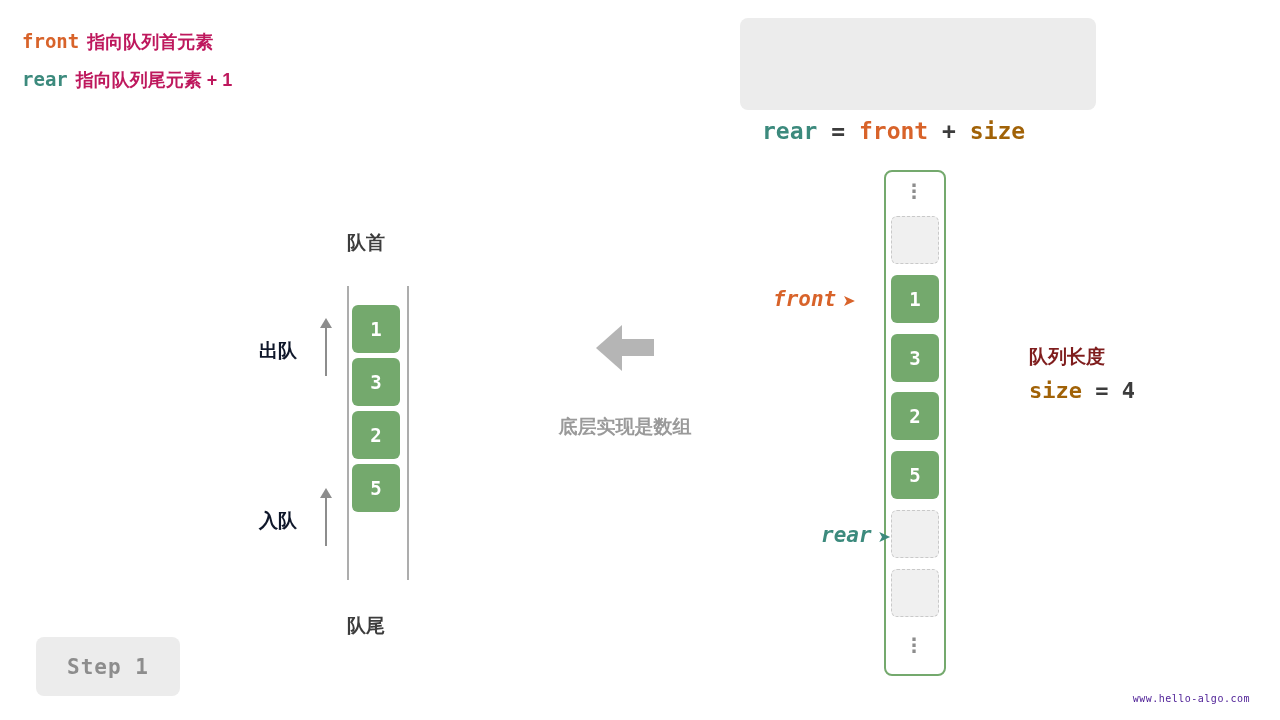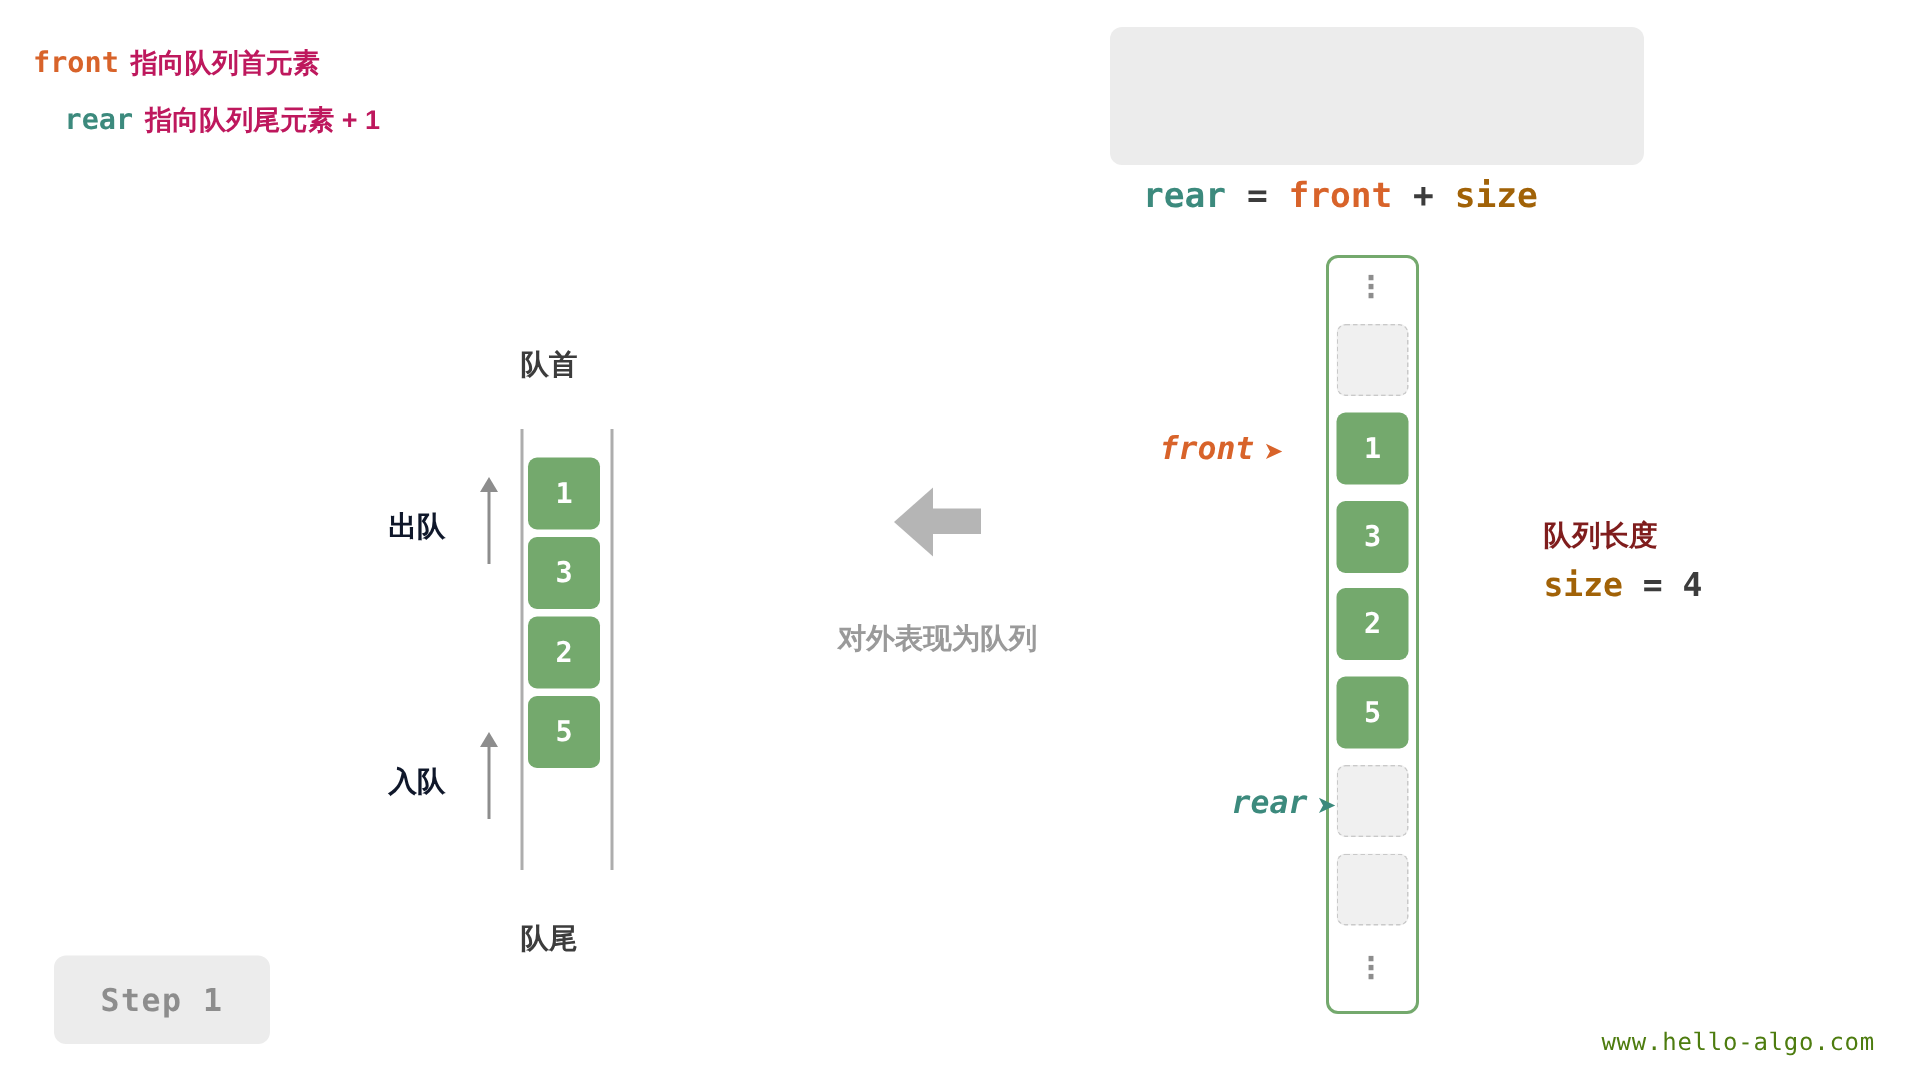--- a/index.html
+++ b/index.html
@@ -37,22 +37,22 @@
     color: #8d8d8d;
     letter-spacing: 1px;
   }
 
   
   .watermark {
     position: absolute;
     right: 30px;
     bottom: 16px;
     font-family: "DejaVu Sans Mono", monospace;
-    font-size: 16px;
-    color: #4d7c0f;
+    font-size: 10px;
+    color: #4c1d95;
     letter-spacing: 0.5px;
   }
 
   
   .label-cn {
     position: absolute;
     font-family: "Liberation Sans", sans-serif;
     font-weight: bold;
     font-size: 19px;
     color: #3c3c3c;
@@ -183,21 +183,21 @@
     border-radius: 8px;
   }
   .legend-line {
     position: absolute;
     left: 22px;
     font-size: 18px;
     white-space: nowrap;
     color: #3c3c3c;
   }
   #legend-line-1 { top: 30px; }
-  #legend-line-2 { top: 68px; margin-left: 21px; }
+  #legend-line-2 { top: 68px; }
   .mono {
     font-family: "DejaVu Sans Mono", monospace;
     font-weight: bold;
     font-size: 19px;
   }
   .front-c { color: #d8632a; }
   .rear-c  { color: #3c8a7d; }
   .size-c  { color: #a16207; }
   .cn-inline {
     font-family: "Liberation Sans", sans-serif;
@@ -307,21 +307,21 @@
   <div class="up-arrow" id="enqueue-arrow">
     <div class="head"></div>
       <div class="shaft"></div>
   </div>
 
   <div class="big-arrow">
     <div class="tail"></div>
       <div class="tip"></div>
   </div>
   <div class="mid-text">
-    <div>对外表现为队列</div>
+    <div>底层实现是数组</div>
   </div>
 
   <div class="legend-box"></div>
   <div class="legend-line" id="legend-line-1">
     <span class="mono front-c">front</span><span class="cn-inline">指向队列首元素</span>
   </div>
   <div class="legend-line" id="legend-line-2">
     <span class="mono rear-c">rear</span><span class="cn-inline">指向队列尾元素 + 1</span>
   </div>
 

